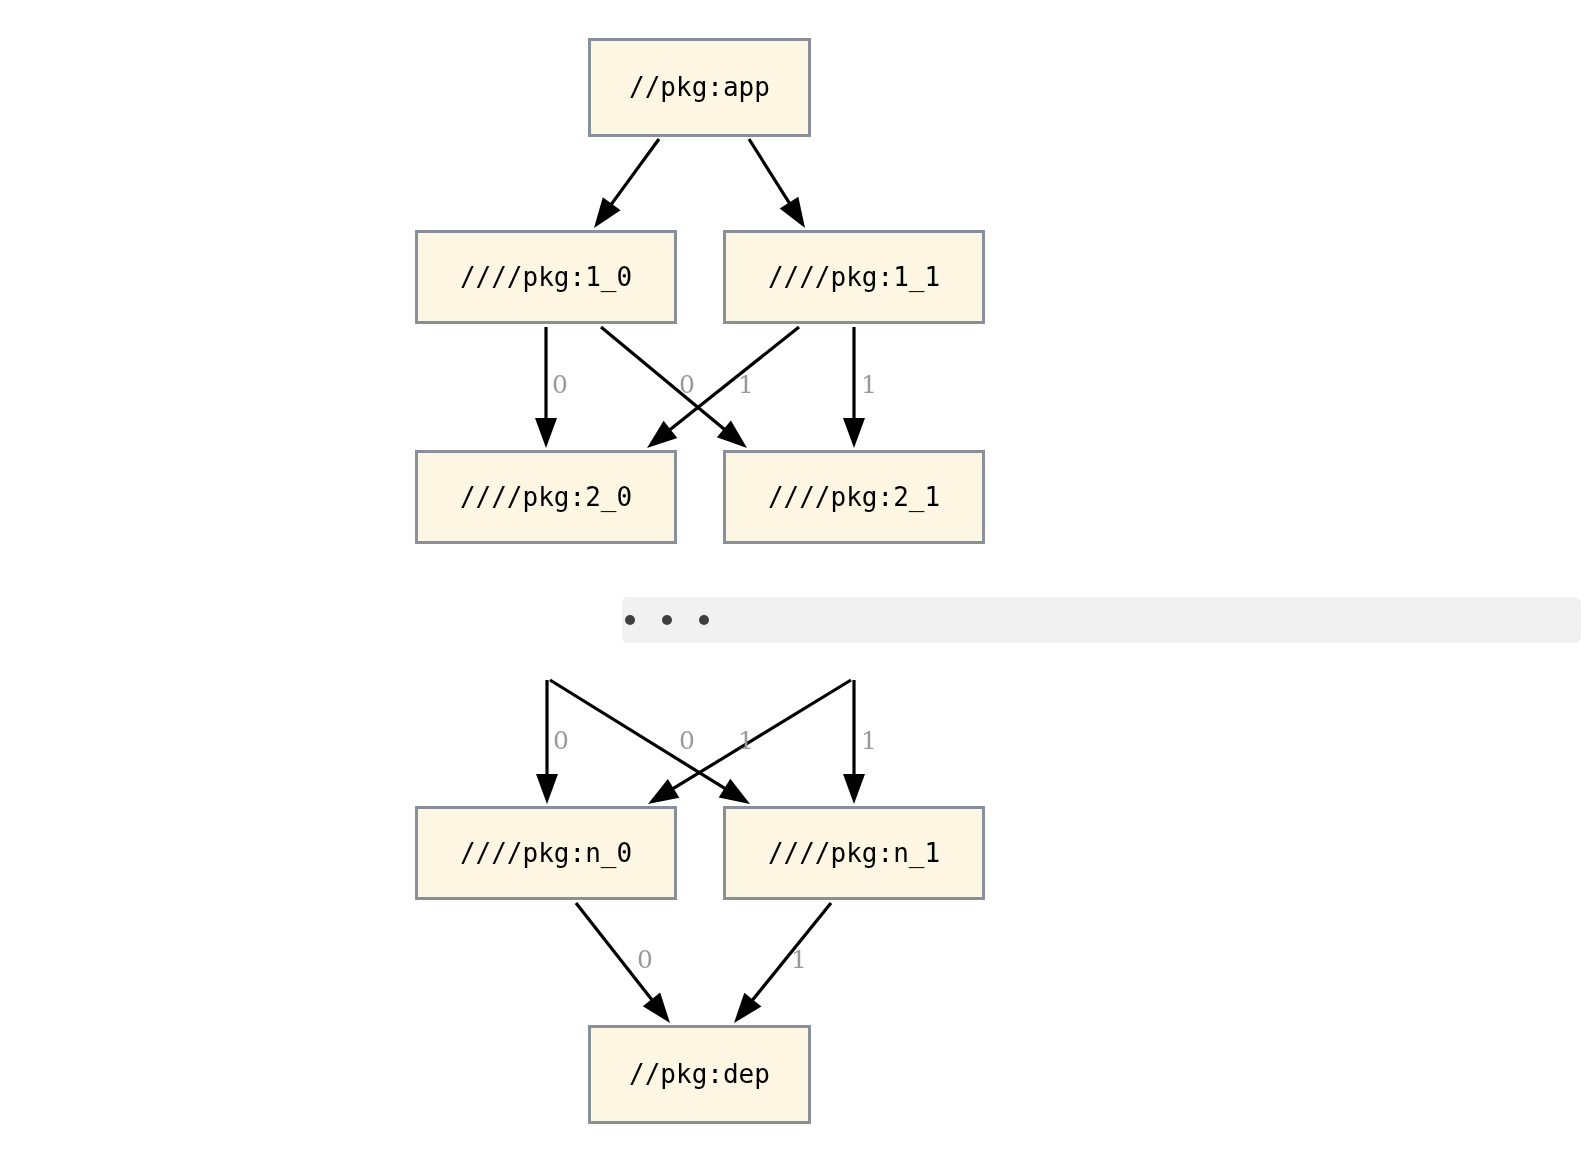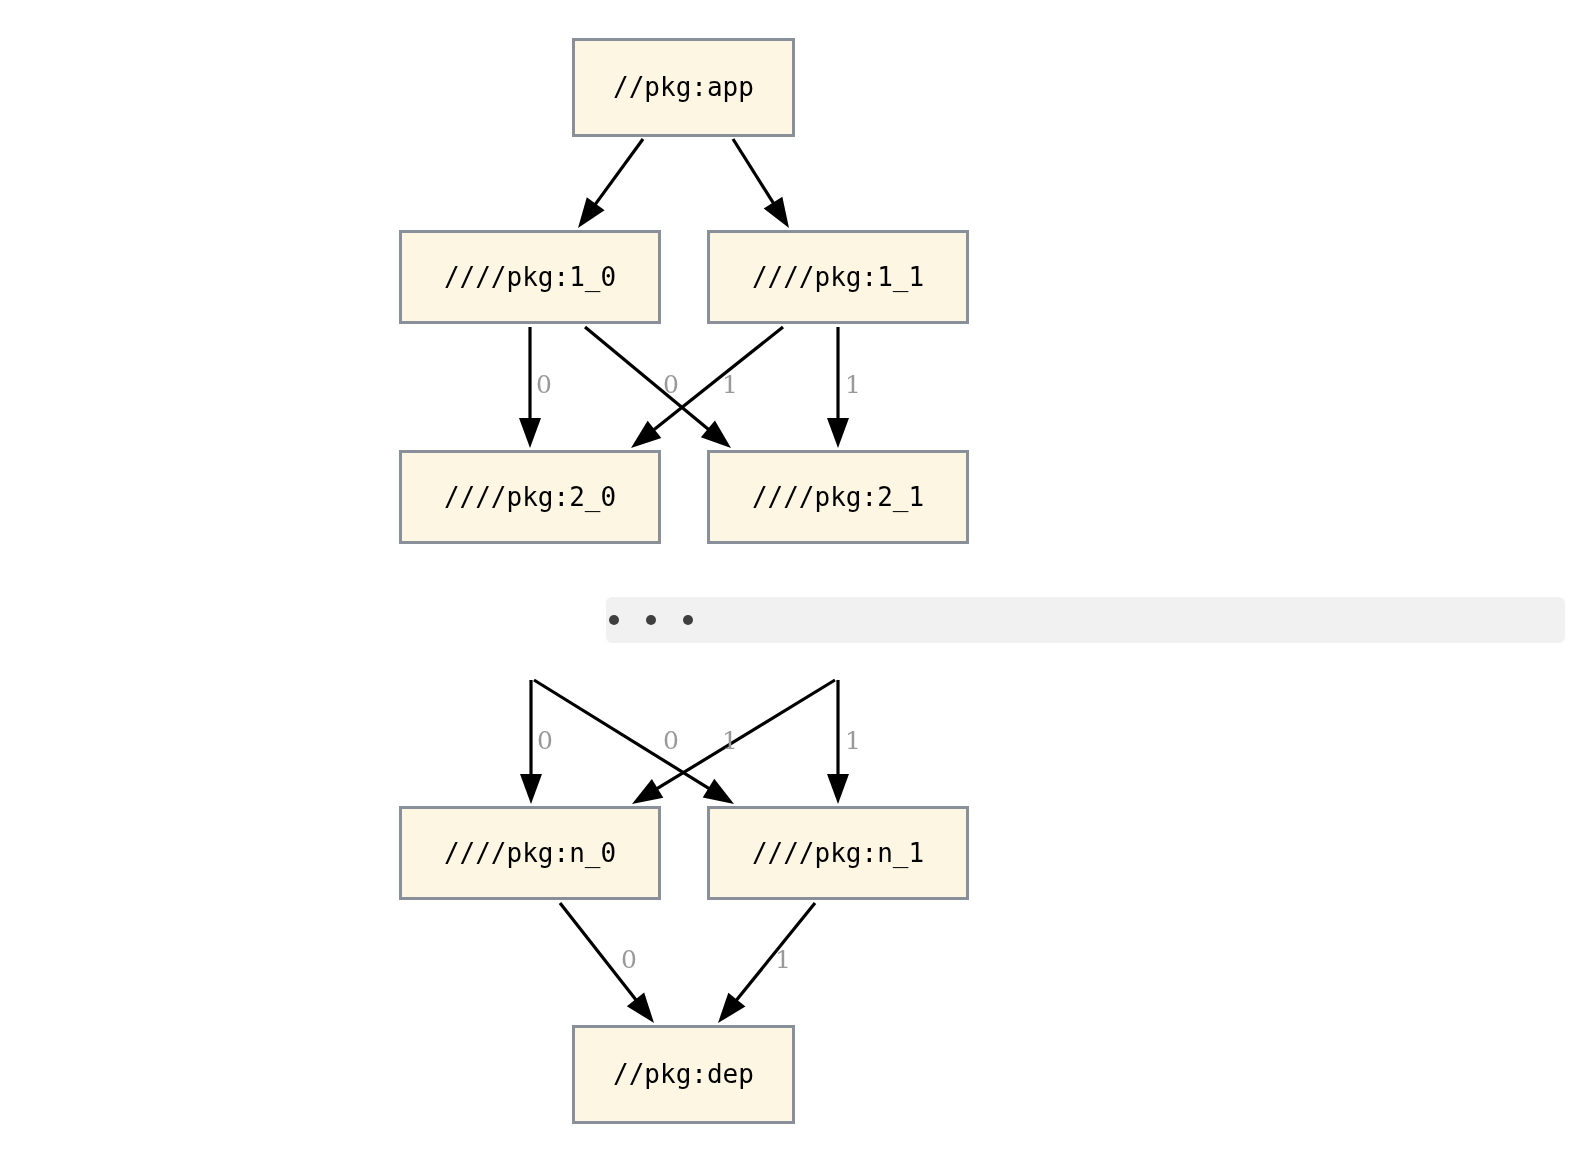--- a/index.html
+++ b/index.html
@@ -11,20 +11,21 @@
   body {
     width: 1592px;
     height: 1162px;
     font-family: "DejaVu Sans", sans-serif;
     overflow: hidden;
   }
   #graph-root {
     position: relative;
     width: 1564px;
     height: 1162px;
+    padding-left: 16px;
   }
   svg#graph-svg {
     display: block;
     width: 1592px;
     height: 1162px;
   }
   .node-rect {
     fill: #fdf6e3;
     stroke: #8a9099;
     stroke-width: 3;

